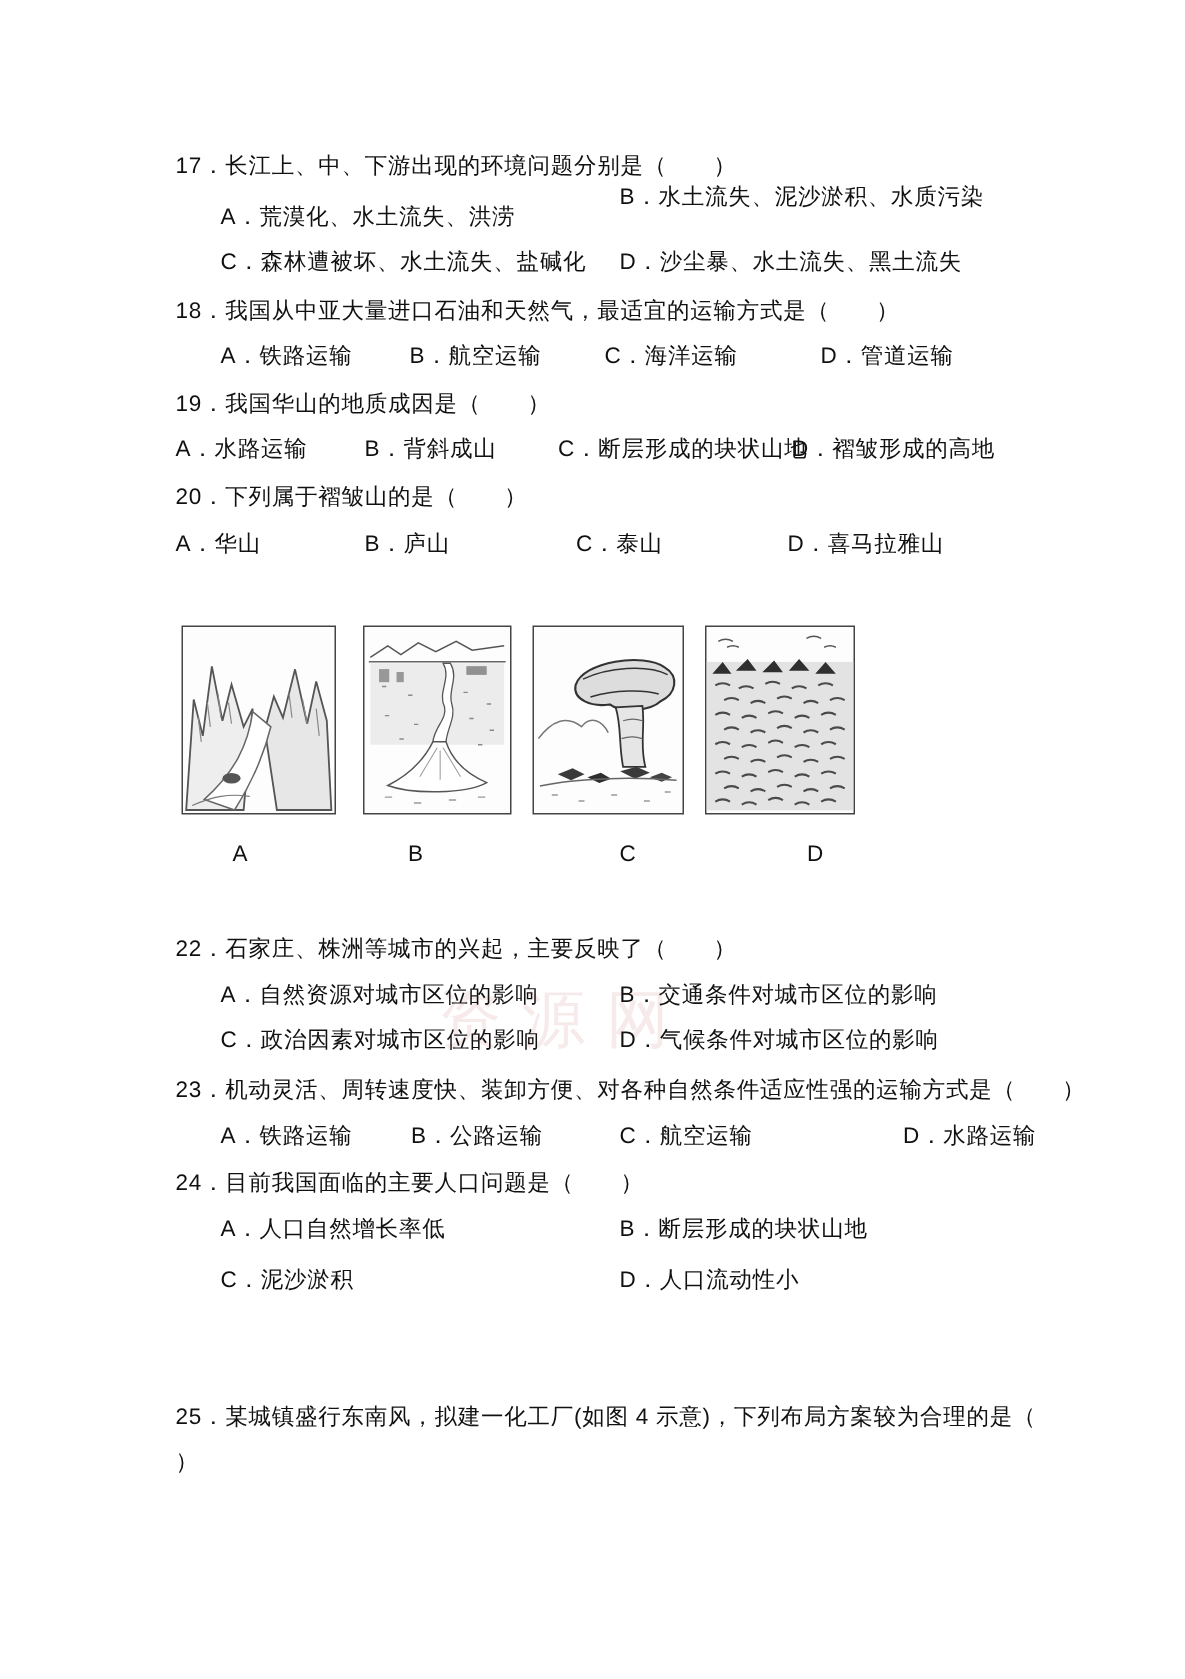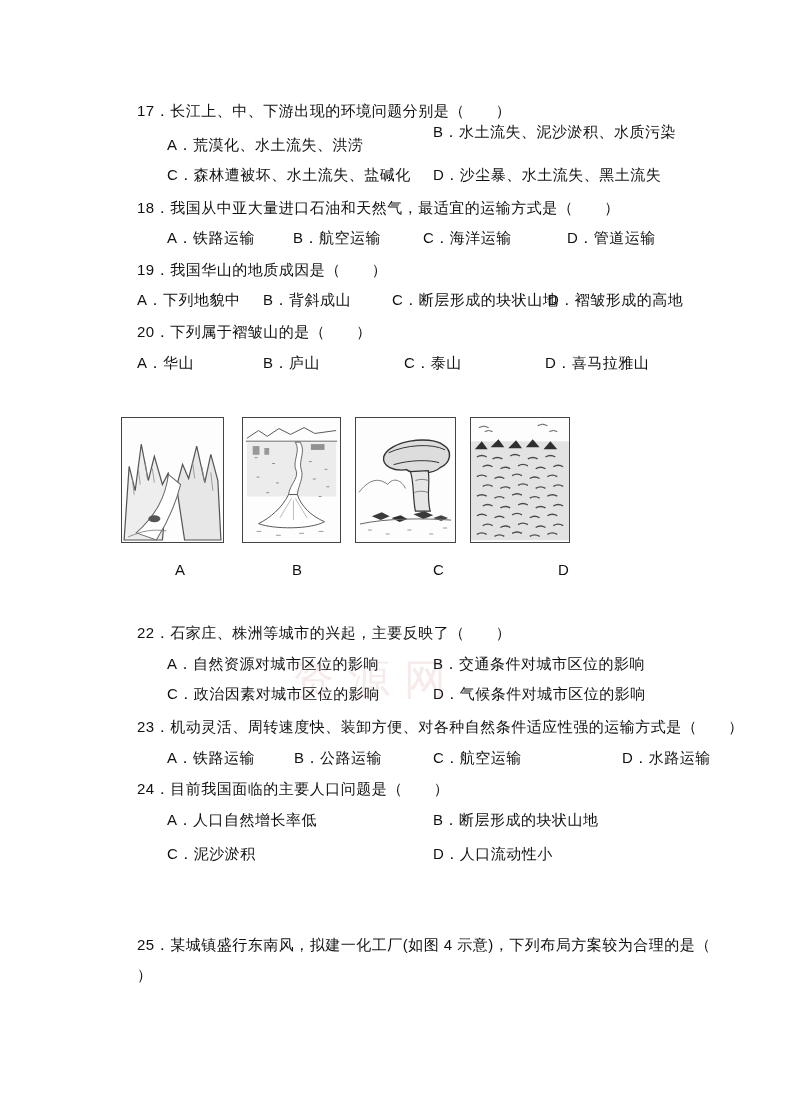--- a/index.html
+++ b/index.html
@@ -10,21 +10,20 @@
     font-family:"Liberation Sans","DejaVu Sans",sans-serif;
     color:#111111;
     overflow:hidden;
   }
   .t {
     position:absolute;
     font-size:15px;
     line-height:19px;
     white-space:nowrap;
     letter-spacing:0.5px;
-    margin-left:20px;
   }
   .fig {
     position:absolute;
     top:417px;
     height:126px;
     border:1px solid #444;
     background:#fdfdfd;
     box-sizing:border-box;
   }
   .fig svg { display:block; width:100%; height:100%; }
@@ -52,21 +51,21 @@
   <div class="t" style="left:413px; top:165px">D．沙尘暴、水土流失、黑土流失</div>
   <div class="t" style="left:147px; top:165px">C．森林遭被坏、水土流失、盐碱化</div>
 
   <div class="t" style="left:117px; top:198px">18．我国从中亚大量进口石油和天然气，最适宜的运输方式是（　　）</div>
   <div class="t" style="left:147px; top:228px">A．铁路运输</div>
   <div class="t" style="left:273px; top:228px">B．航空运输</div>
   <div class="t" style="left:403px; top:228px">C．海洋运输</div>
   <div class="t" style="left:547px; top:228px">D．管道运输</div>
 
   <div class="t" style="left:117px; top:260px">19．我国华山的地质成因是（　　）</div>
-  <div class="t" style="left:117px; top:290px">A．下列地貌中</div>
+  <div class="t" style="left:117px; top:290px">A．水路运输</div>
   <div class="t" style="left:243px; top:290px">B．背斜成山</div>
   <div class="t" style="left:372px; top:290px">C．断层形成的块状山地</div>
   <div class="t" style="left:528px; top:290px">D．褶皱形成的高地</div>
 
   <div class="t" style="left:117px; top:322px">20．下列属于褶皱山的是（　　）</div>
   <div class="t" style="left:117px; top:353px">A．华山</div>
   <div class="t" style="left:243px; top:353px">B．庐山</div>
   <div class="t" style="left:384px; top:353px">C．泰山</div>
   <div class="t" style="left:525px; top:353px">D．喜马拉雅山</div>
 

